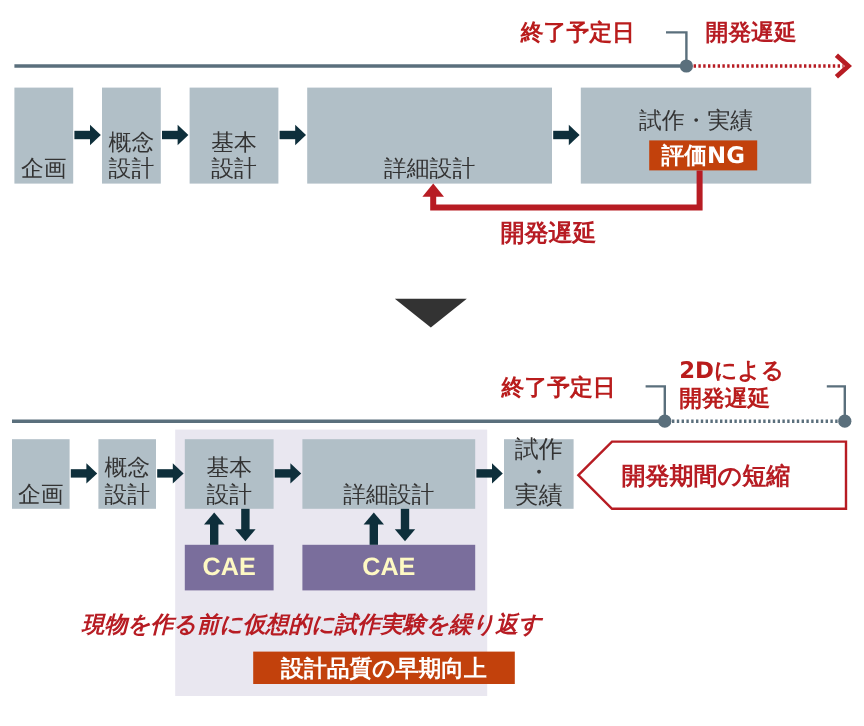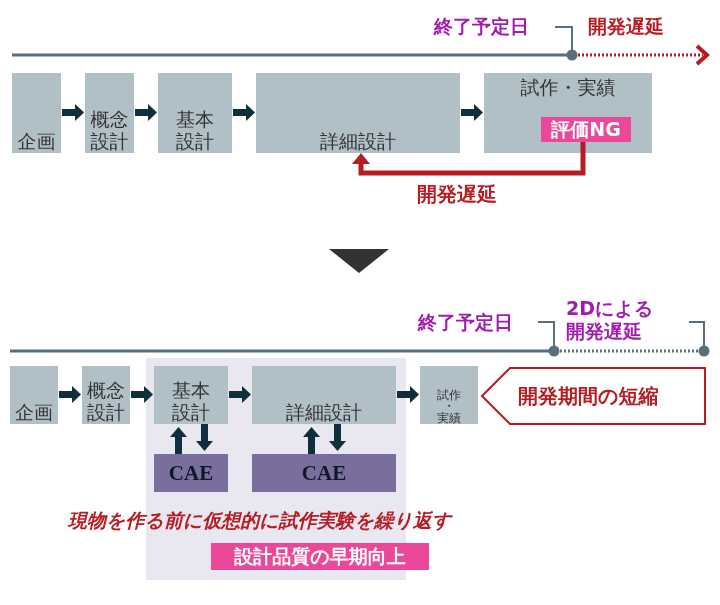--- a/index.html
+++ b/index.html
@@ -2,28 +2,28 @@
 <html><head>
   <meta charset="utf-8">
   <style>
     html, body { margin:0; padding:0; background:#ffffff; }
     body { width:720px; height:605px; position:relative; overflow:hidden;
            font-family:"DejaVu Sans", "Liberation Sans", sans-serif; }
     .box { position:absolute; background:#b1bfc7; color:#333333;
            display:flex; align-items:flex-end; justify-content:center; text-align:center;
            font-size:19px; line-height:1.15; font-weight:normal; }
     .box .t { white-space:pre-line; }
-    .lbl { position:absolute; font-size:19px; color:#a21caf; white-space:nowrap; font-weight:bold; }
+    .lbl { position:absolute; font-size:19px; color:#b91c1c; white-space:nowrap; font-weight:bold; }
     .red { color:#b71c23; }
-    .badge { position:absolute; background:#ec4899; color:#ffffff; font-weight:bold;
+    .badge { position:absolute; background:#c2410c; color:#ffffff; font-weight:bold;
              display:flex; align-items:center; justify-content:center; white-space:nowrap; }
     .panel { position:absolute; background:#e9e7f0; }
-    .cae { position:absolute; background:#7a6e9c; color:#0f172a; font-weight:bold;
+    .cae { position:absolute; background:#7a6e9c; color:#fef9c3; font-weight:bold;
            font-size:21px; display:flex; align-items:center; justify-content:center;
-           font-family:Liberation Serif, serif; }
+           font-family:Liberation Sans, sans-serif; }
     svg.overlay { position:absolute; left:0; top:0; }
   </style>
 </head>
 <body>
 
 <div>
 
   <div class="lbl" style="left:434px; top:14px;">終了予定日</div>
   <div class="lbl red" style="left:588px; top:14px;">開発遅延</div>
 
@@ -34,21 +34,21 @@
     <span class="t">概念
 設計</span>
   </div>
   <div class="box" style="left:158px; top:73px; width:74px; height:80px;">
     <span class="t">基本
 設計</span>
   </div>
   <div class="box" style="left:256px; top:73px; width:204px; height:80px;">
     <span class="t">詳細設計</span>
   </div>
-  <div class="box" style="left:484px; top:73px; width:168px; height:80px; align-items:flex-start; padding-top:4px; box-sizing:border-box;">
+  <div class="box" style="left:484px; top:73px; width:192px; height:80px; align-items:flex-start; padding-top:18px; box-sizing:border-box;">
     <span class="t">試作・実績</span>
   </div>
 
   <div class="badge" style="left:541px; top:117px; width:90px; height:25px; font-size:19px;">評価NG</div>
 
   <div class="lbl red" style="left:417px; top:181px; font-size:20px;">開発遅延</div>
 </div>
 
 <div style="position:absolute; left:329px; top:249px; width:0; height:0;
             border-left:30px solid transparent; border-right:30px solid transparent;
@@ -69,21 +69,21 @@
     <span class="t">概念
 設計</span>
   </div>
   <div class="box" style="left:154px; top:366px; width:74px; height:58px;">
     <span class="t">基本
 設計</span>
   </div>
   <div class="box" style="left:252px; top:366px; width:144px; height:58px;">
     <span class="t">詳細設計</span>
   </div>
-  <div class="box" style="left:420px; top:366px; width:58px; height:58px; font-size:12px; line-height:0.95;">
+  <div class="box" style="left:420px; top:366px; width:58px; height:58px; font-size:20px; line-height:0.95;font-family:Liberation Mono, monospace;">
     <span class="t">試作
 ・
 実績</span>
   </div>
 
   <div class="cae" style="left:154px; top:454px; width:74px; height:38px;">CAE</div>
   <div class="cae" style="left:252px; top:454px; width:144px; height:38px;">CAE</div>
 
   <div class="lbl red" style="left:518px; top:383px; font-size:20px;">開発期間の短縮</div>
 

